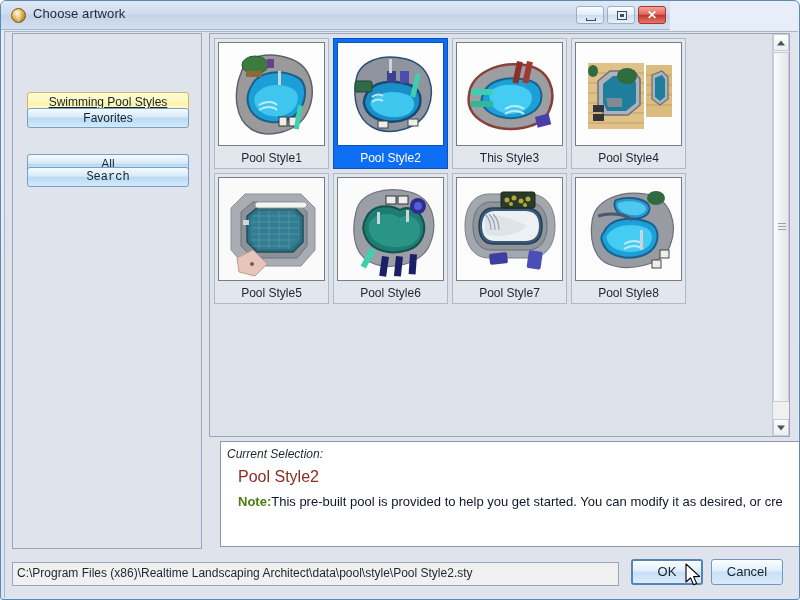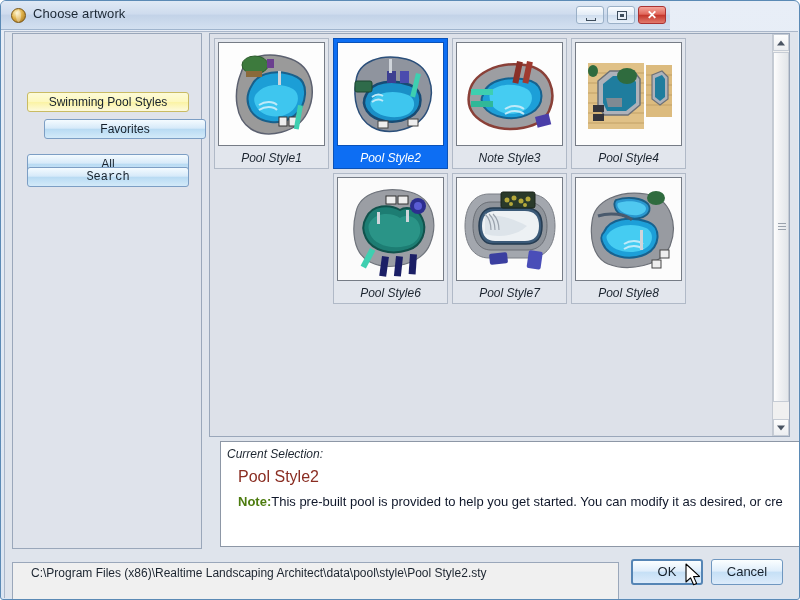--- a/index.html
+++ b/index.html
@@ -117,22 +117,22 @@
     border:1px solid #7c9ec4;
     border-radius:3px;
     font-size:12px; color:#16212c;
     text-align:center; line-height:18px;
     background: linear-gradient(180deg,#f4fbff 0%, #d7eaf9 45%, #b9dbf3 52%, #d3eaf9 100%);
   }
   .navbtn.active {
     background: linear-gradient(180deg,#fdfbd8 0%, #fdf8bd 48%, #fbf3a5 52%, #fdfadd 100%);
     border-color:#c9bb63;
   }
-  #nav-0 { top:58px; }
-  #nav-1 { top:85px;margin-left:17px; }
+  #nav-0 { top:58px;text-decoration:underline; }
+  #nav-1 { top:74px; }
   #nav-2 { top:120px; }
   #nav-3 { top:133px;font-family:Liberation Mono, monospace; }
 
   
   #grid-panel {
     position:absolute; left:208px; top:32px;
     width:581px; height:404px;
     background:#dde1e9;
     border:1px solid #9aa7ba;
     overflow:hidden;
@@ -141,21 +141,20 @@
     position:absolute; left:0; top:0;
     width:563px; height:402px;
   }
 
   .tile {
     position:absolute;
     width:115px; height:131px;
     background:#e2e6ed;
     border:1px solid #b0b9c7;
     padding:16px;
-    font-style:italic;
   }
   .tile.selected {
     background:#0d6ef3;
     border:1px solid #0a52b8;
   }
   .tile-img {
     position:absolute; left:3px; top:3px;
     width:107px; height:104px;
     background:#ffffff;
     border:1px solid #767c86;
@@ -225,25 +224,25 @@
     width:575px;
     white-space:nowrap;
     font-size:13px;
   }
   #sel-note-label { color:#4d7c0f; font-weight:bold; }
   #sel-note-text { color:#0f172a; }
 
   
   #path-field {
     position:absolute; left:11px; top:561px;
-    width:607px; height:38px;
+    width:607px; height:24px;
     background:#f0f0f0;
     border:1px solid #9aa7ba;
     font-size:12px; color:#1c2530;
-    line-height:20px; padding-left:18px;
+    line-height:20px; padding-left:4px;
     white-space:nowrap; overflow:hidden;
   }
   .dlgbtn {
     position:absolute; top:558px;
     width:72px; height:26px;
     border:1px solid #6f97c0; border-radius:3px;
     font-size:13px; color:#16212c;
     text-align:center; line-height:24px;
     background: linear-gradient(180deg,#fbfeff 0%, #e0eefb 45%, #c6e0f6 52%, #dcebfa 100%);
   }
@@ -344,21 +343,21 @@
             <path d="M34 48 C42 40 60 40 70 46 C78 51 76 63 66 68 C54 74 38 70 34 60 C32 55 32 51 34 48 Z" fill="#45ccf2"></path>
             <path d="M48 66 C54 62 62 62 67 66" stroke="#bfeaf9" stroke-width="2" fill="none"></path>
             <path d="M48 71 C54 67 62 67 67 71" stroke="#bfeaf9" stroke-width="2" fill="none"></path>
             <rect x="60" y="18" width="6" height="22" fill="#8a3028" transform="rotate(12 60 18)"></rect>
             <rect x="70" y="18" width="6" height="22" fill="#a03a30" transform="rotate(12 70 18)"></rect>
             <rect x="14" y="46" width="22" height="6" fill="#3ecfb0"></rect>
             <rect x="14" y="58" width="22" height="6" fill="#30b898"></rect>
             <rect x="78" y="74" width="14" height="11" fill="#4a3ea8" transform="rotate(-14 78 74)"></rect>
           </svg>
         </div>
-        <div class="tile-label">Note Style3</div>
+        <div class="tile-label">This Style3</div>
       </div>
 
       <div class="tile" style="left:361px; top:4px;">
         <div class="tile-img">
           <svg width="107" height="104" viewBox="0 0 107 104">
             <rect width="107" height="104" fill="#fdfdfd"></rect>
             <rect x="12" y="20" width="56" height="66" fill="#e0c187"></rect>
             <rect x="70" y="22" width="26" height="52" fill="#dcbb7e"></rect>
             <g stroke="#c2a166" stroke-width="1">
               <path d="M12 30 L68 30 M12 40 L68 40 M12 50 L68 50 M12 60 L68 60 M12 70 L68 70 M12 80 L68 80"></path>
@@ -371,20 +370,40 @@
             <path d="M76 32 L86 28 L92 34 L92 56 L84 62 L76 56 Z" fill="#aeb2ba" stroke="#6b7078" stroke-width="1.2"></path>
             <path d="M79 35 L86 32 L89 36 L89 54 L84 58 L79 54 Z" fill="#1f7d9e"></path>
             <rect x="17" y="62" width="11" height="7" fill="#33343c"></rect>
             <rect x="17" y="71" width="11" height="7" fill="#33343c"></rect>
             <ellipse cx="17" cy="28" rx="5" ry="6" fill="#2f6b3e"></ellipse>
           </svg>
         </div>
         <div class="tile-label">Pool Style4</div>
       </div>
 
+      <div class="tile" style="left:4px; top:139px;">
+        <div class="tile-img">
+          <svg width="107" height="104" viewBox="0 0 107 104">
+            <rect width="107" height="104" fill="#fafafa"></rect>
+            <path d="M26 16 L82 16 L96 30 L96 72 L82 88 L26 88 L12 72 L12 30 Z" fill="#a9acb3" stroke="#8d9097"></path>
+            <path d="M34 24 L78 24 L88 34 L88 68 L78 80 L34 80 L22 68 L22 34 Z" fill="#8d9299" stroke="#6d7178"></path>
+            <path d="M38 30 L76 30 L84 38 L84 64 L74 74 L38 74 L28 64 L28 38 Z" fill="#2d6f80" stroke="#1c4f5c" stroke-width="1.5"></path>
+            <path d="M40 33 L74 33 L81 40 L81 62 L72 71 L40 71 L31 62 L31 40 Z" fill="#347c90"></path>
+            <g stroke="#5ba4b5" stroke-width="0.8" opacity=".75">
+              <path d="M33 38 L78 38 M33 44 L80 44 M33 50 L80 50 M33 56 L80 56 M33 62 L76 62 M33 68 L70 68"></path>
+              <path d="M40 33 L40 71 M50 33 L50 71 M60 33 L60 71 M70 33 L70 71"></path>
+            </g>
+            <rect x="36" y="24" width="52" height="6" rx="3" fill="#f3f3f3" stroke="#9aa0a6"></rect>
+            <path d="M34 72 L48 86 L36 98 L20 94 L18 80 Z" fill="#e8c5ba" stroke="#c39c90"></path>
+            <circle cx="33" cy="86" r="2" fill="#7a5a4e"></circle>
+            <rect x="24" y="42" width="6" height="5" fill="#cfd4da"></rect>
+          </svg>
+        </div>
+        <div class="tile-label">Pool Style5</div>
+      </div>
 
       <div class="tile" style="left:123px; top:139px;">
         <div class="tile-img">
           <svg width="107" height="104" viewBox="0 0 107 104">
             <rect width="107" height="104" fill="#fbfbfb"></rect>
             <path d="M18 34 C22 14 48 8 72 14 C96 20 100 46 92 66 C84 86 52 94 32 84 C14 75 14 50 18 34 Z" fill="#9b9ea4"></path>
             <path d="M18 34 C22 14 48 8 72 14 C96 20 100 46 92 66 C84 86 52 94 32 84 C14 75 14 50 18 34 Z" fill="none" stroke="#6f747c" stroke-width="1.2"></path>
             <path d="M28 40 C34 26 52 26 62 32 C68 28 80 30 84 40 C90 52 84 68 70 72 C52 78 34 72 28 60 C24 52 25 45 28 40 Z" fill="#1d7d73" stroke="#11524c" stroke-width="2"></path>
             <path d="M32 44 C38 34 54 34 62 40 C68 36 78 38 81 46 C85 56 79 66 68 68 C52 72 36 66 32 56 C30 50 30 47 32 44 Z" fill="#2a9487"></path>
             <rect x="48" y="18" width="10" height="8" fill="#eee" stroke="#333"></rect>

